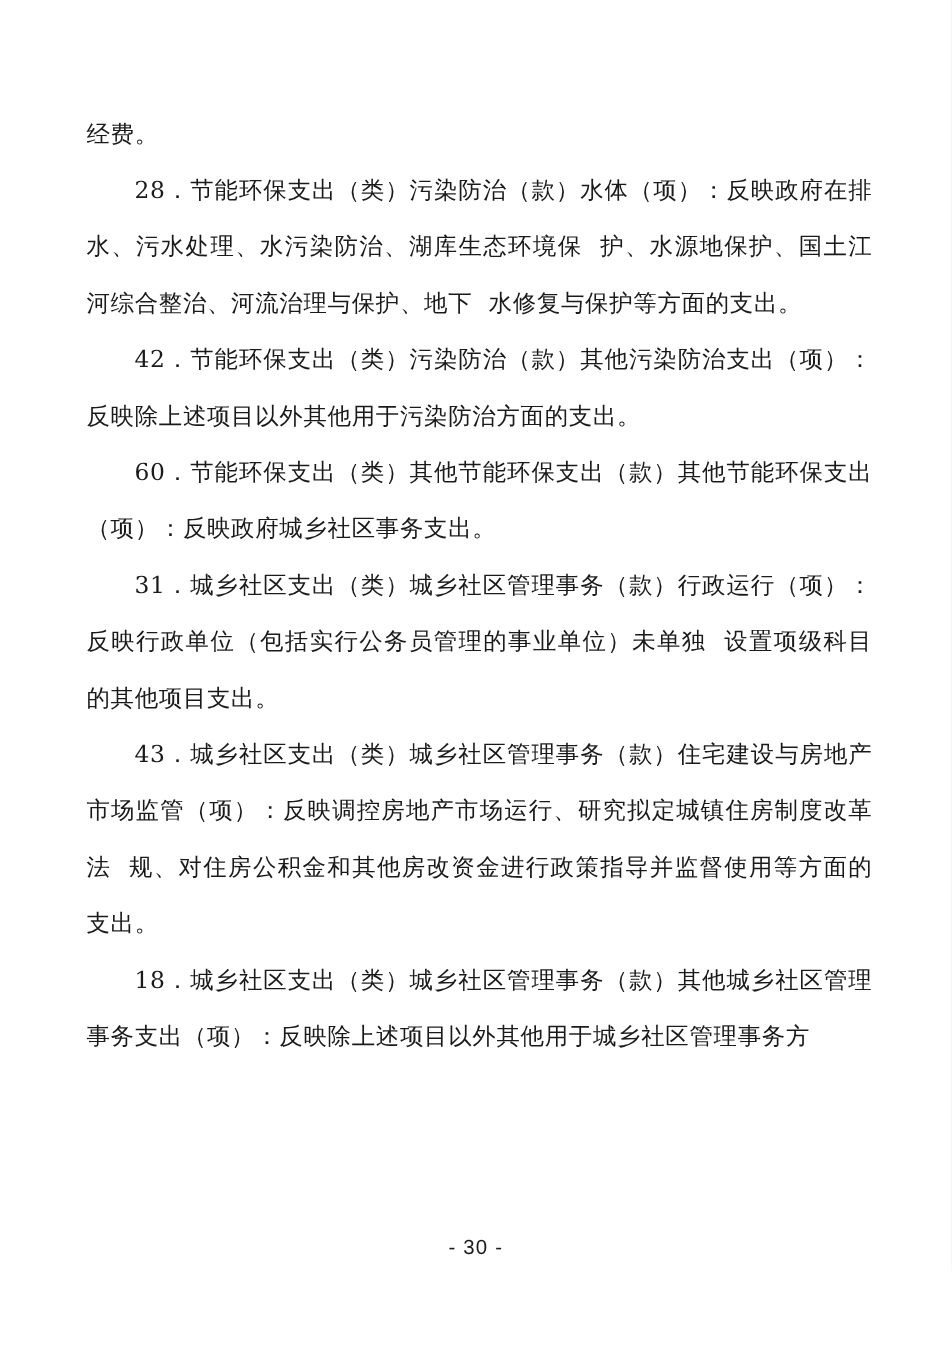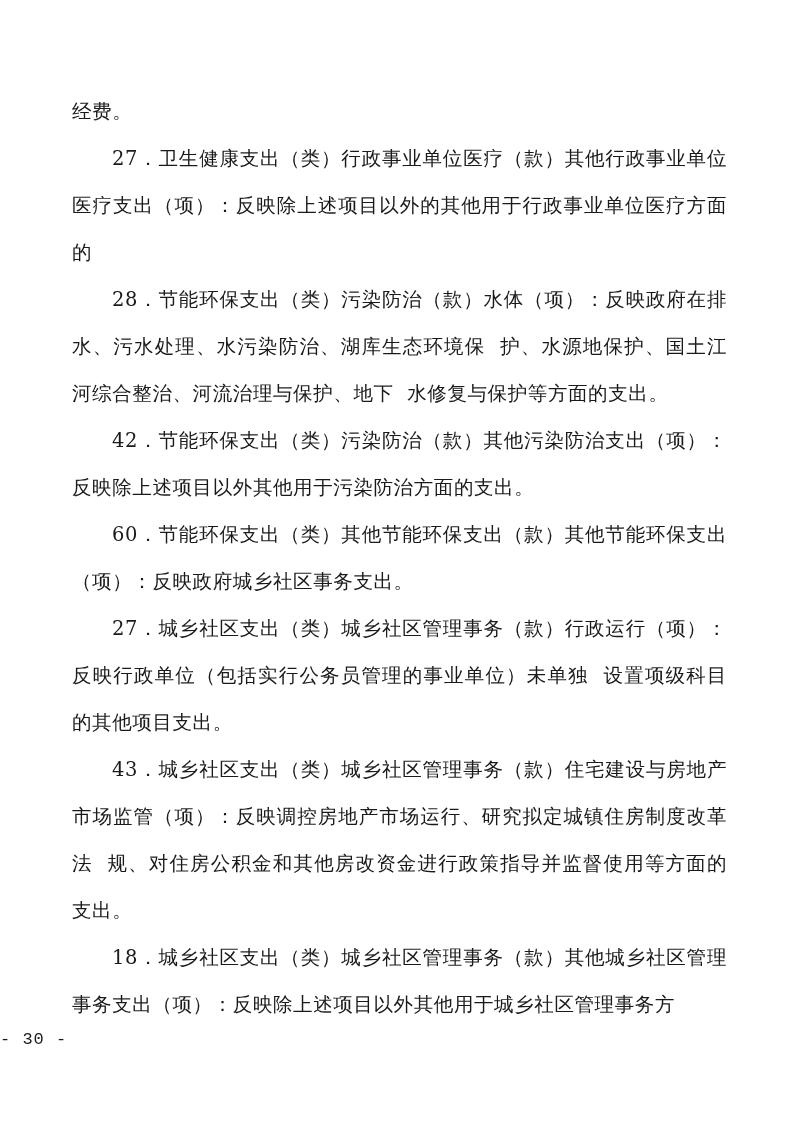--- a/index.html
+++ b/index.html
@@ -35,34 +35,34 @@
     white-space: pre-wrap;
   }
   .para.indent {
     text-indent: 40px;
   }
   .footer {
     position: absolute;
     left: 0;
     right: 0;
     top: 1030px;
-    font-family: Liberation Mono, monospace;
+    text-align: center;
+    font-family: Liberation Sans, sans-serif;
     font-size: 17px;
     color: #1a1a1a;
     letter-spacing: 1px;
   }
 </style>
 </head>
 <body>
 
 <div class="page">
   <div class="content">
     <p class="para">经费。</p>
-    <p class="para indent">27．卫生健康支出（类）行政事业单位医疗（款）其他行政事业单位医疗支出（项）：反映除上述项目以外的其他用于行政事业单位医疗方面的</p>
     <p class="para indent">28．节能环保支出（类）污染防治（款）水体（项）：反映政府在排水、污水处理、水污染防治、湖库生态环境保  护、水源地保护、国土江河综合整治、河流治理与保护、地下  水修复与保护等方面的支出。</p>
     <p class="para indent">42．节能环保支出（类）污染防治（款）其他污染防治支出（项）：反映除上述项目以外其他用于污染防治方面的支出。</p>
     <p class="para indent">60．节能环保支出（类）其他节能环保支出（款）其他节能环保支出（项）：反映政府城乡社区事务支出。</p>
-    <p class="para indent">27．城乡社区支出（类）城乡社区管理事务（款）行政运行（项）：反映行政单位（包括实行公务员管理的事业单位）未单独  设置项级科目的其他项目支出。</p>
+    <p class="para indent">31．城乡社区支出（类）城乡社区管理事务（款）行政运行（项）：反映行政单位（包括实行公务员管理的事业单位）未单独  设置项级科目的其他项目支出。</p>
     <p class="para indent">43．城乡社区支出（类）城乡社区管理事务（款）住宅建设与房地产市场监管（项）：反映调控房地产市场运行、研究拟定城镇住房制度改革法  规、对住房公积金和其他房改资金进行政策指导并监督使用等方面的支出。</p>
     <p class="para indent">18．城乡社区支出（类）城乡社区管理事务（款）其他城乡社区管理事务支出（项）：反映除上述项目以外其他用于城乡社区管理事务方</p>
   </div>
   <div class="footer">- 30 -</div>
 </div>
 
 </body></html>

